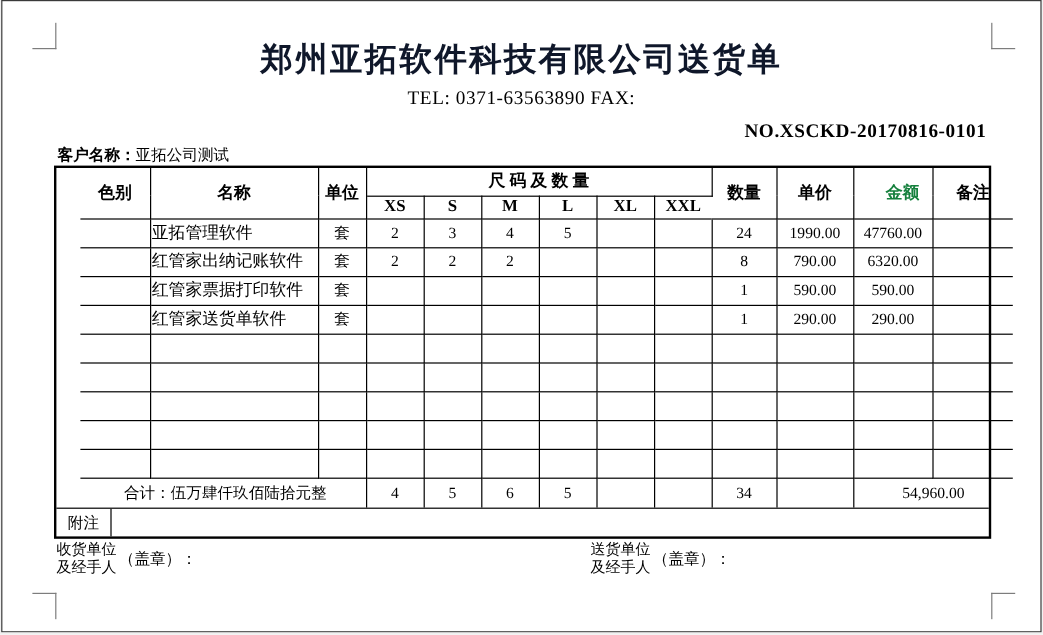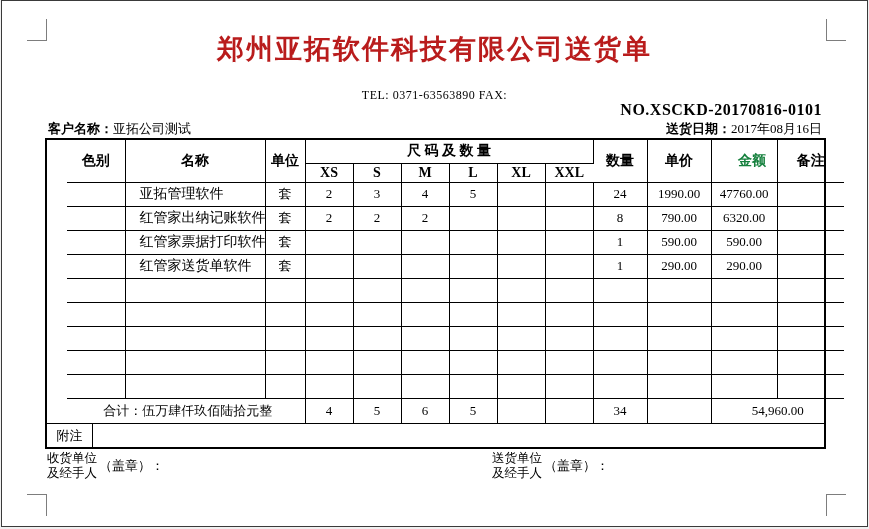--- a/index.html
+++ b/index.html
@@ -12,37 +12,37 @@
   
   .corner { position:absolute; width:20px; height:22px; }
   .corner-tl { left:25px; top:18px;  border-right:1px solid #7d7d7d; border-bottom:1px solid #7d7d7d; }
   .corner-tr { left:824px; top:18px; border-left:1px solid #7d7d7d;  border-bottom:1px solid #7d7d7d; }
   .corner-bl { left:25px; top:493px; border-right:1px solid #7d7d7d; border-top:1px solid #7d7d7d; }
   .corner-br { left:824px; top:493px; border-left:1px solid #7d7d7d; border-top:1px solid #7d7d7d; }
 
   .header { position:absolute; left:0; top:30px; width:100%; text-align:center; }
   .title   { font-size:27px; font-weight:bold; letter-spacing:2px; }
   .address { margin-top:6px; font-size:13px; }
-  .telline { margin-top:21px; font-size:12px; letter-spacing:0.5px; }
+  .telline { margin-top:7px; font-size:16px; letter-spacing:0.5px; }
 
   .doc-no { position:absolute; top:100px; right:45px; font-size:16px; font-weight:bold; letter-spacing:0.5px;margin-left:39px; }
 
   .info-line { position:absolute; top:119px; left:46px; right:45px; display:flex; justify-content:space-between; font-size:13px; }
   .info-label { font-weight:bold; }
   .info-value { font-weight:normal; }
 
   .form-box { position:absolute; top:137px; left:43px; width:781px; border:2px solid #000; background:#fff; }
   table { border-collapse:collapse; table-layout:fixed; width:100%;margin-left:20px; }
   th, td { border-right:1px solid #000; border-bottom:1px solid #000; overflow:hidden; white-space:nowrap; }
   th:last-child, td:last-child { border-right:none; }
   thead th { font-size:14px; font-weight:bold; text-align:center; }
   tr.h1 th { height:23px; }
   tr.h2 th { height:19px; }
   tbody td { height:24px; font-size:13px; text-align:center; }
-  tbody td.c-name { text-align:left; padding-left:14px; font-size:14px; }
+  tbody td.c-name { text-align:left; padding-left:1px; font-size:14px; }
   tr.total-row td { height:25px; font-size:13px; border-bottom:none;text-align:center; }
   td.total-label { text-align:left; padding-left:4px; }
   .note-row { display:flex; border-top:1px solid #000; height:24px; align-items:stretch; }
   .note-label { width:46px; border-right:1px solid #000; display:flex; align-items:center; justify-content:center; font-size:13px; }
 
   .sig { position:absolute; top:450px; display:flex; align-items:center; }
   .sig-left  { left:45px; }
   .sig-right { left:490px; }
   .sig-lines { font-size:12.5px; line-height:1.18; }
   .sig-seal  { font-size:13px; margin-left:2px; }
@@ -51,32 +51,29 @@
 <body>
 
 <div class="screen">
 
   <div class="corner corner-tl"></div>
   <div class="corner corner-tr"></div>
   <div class="corner corner-bl"></div>
   <div class="corner corner-br"></div>
 
   <div class="header">
-    <div class="title" style="color: #b91c1c; text-align: center;">郑州亚拓软件科技有限公司送货单</div>
+    <div class="title" style="color: #0f172a; text-align: center;">郑州亚拓软件科技有限公司送货单</div>
     <div class="telline">TEL: 0371-63563890  FAX:</div>
   </div>
 
   <div class="doc-no">NO.XSCKD-20170816-0101</div>
 
   <div class="info-line">
     <div>
       <span class="info-label">客户名称：</span><span class="info-value">亚拓公司测试</span>
-    </div>
-    <div>
-      <span class="info-label">送货日期：</span><span class="info-value">2017年08月16日</span>
     </div>
   </div>
 
   <div class="form-box">
     <table>
       <colgroup>
         <col style="width:58px">
           <col style="width:140px">
           <col style="width:40px">
         <col style="width:48px">

